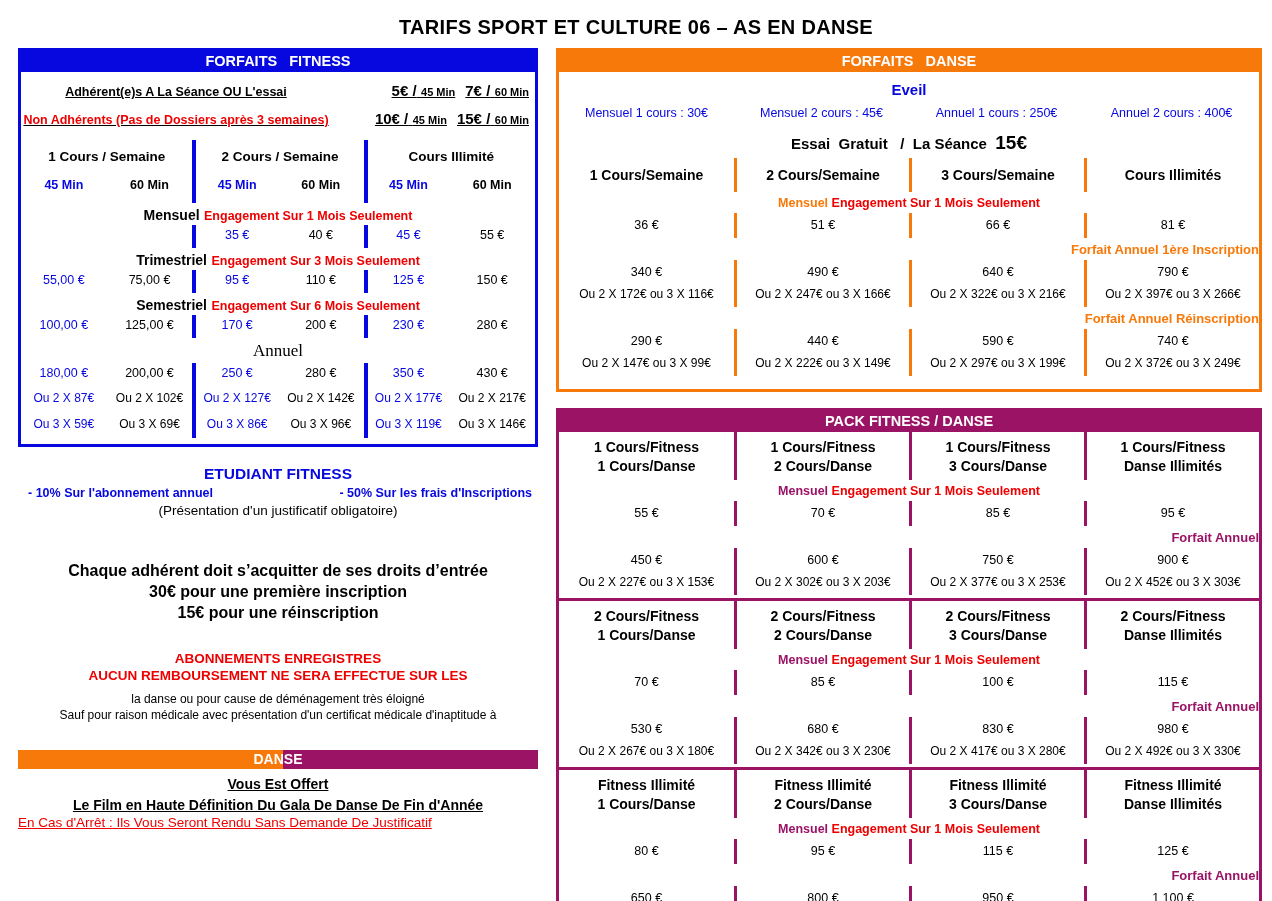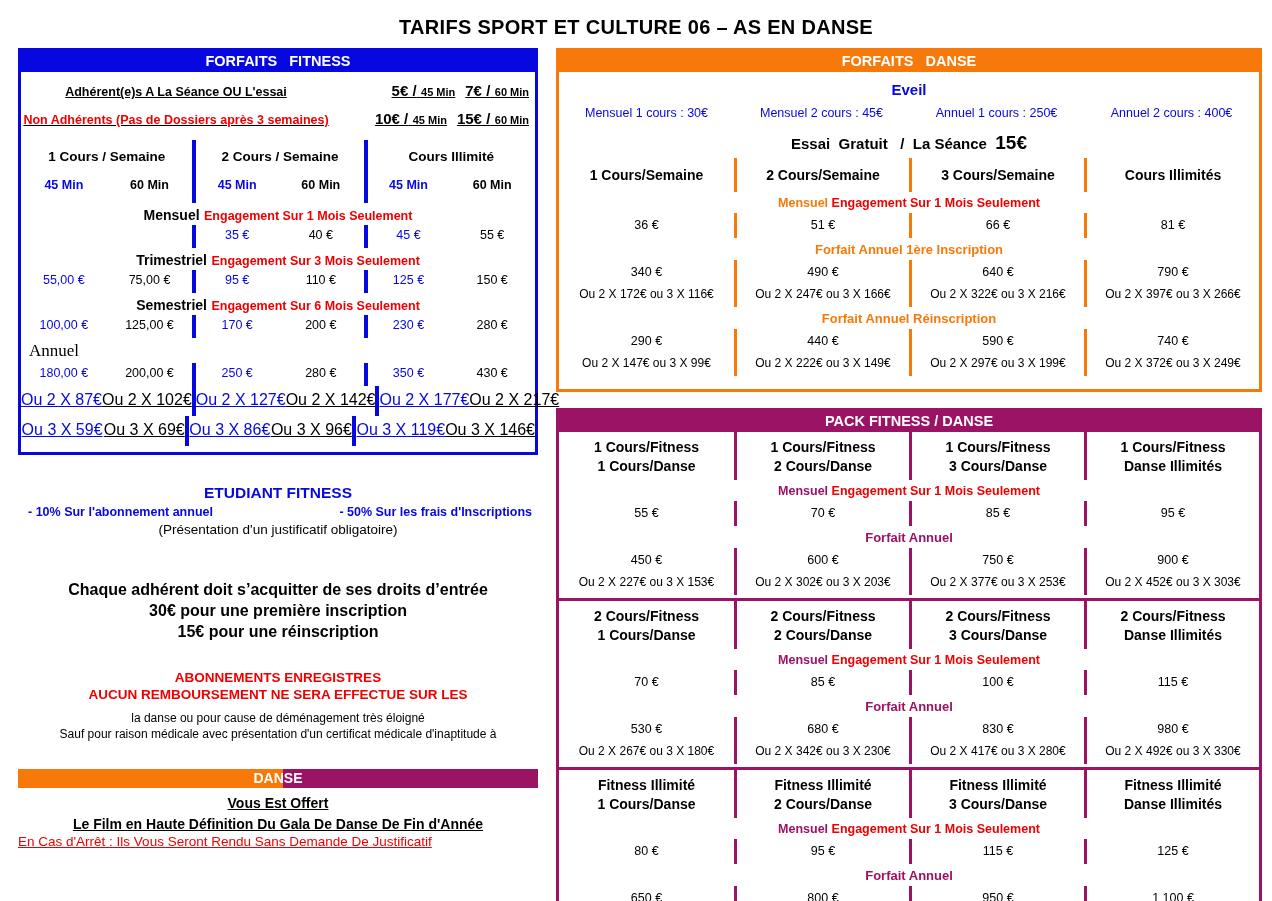--- a/index.html
+++ b/index.html
@@ -46,26 +46,26 @@
   .fit-durations{font-weight:bold;font-size:12.5px;}
   .fit-durations .cell{padding:3px 0 11px;}
   .fit-durations .cell:nth-child(odd),
   .fit-vals .cell:nth-child(odd){color:var(--blue);}
 
   .fit-period{text-align:center;padding:3px 0 1px;white-space:nowrap;}
   .period-label{font-weight:bold;font-size:14px;}
   .period-note{font-weight:bold;font-size:12.5px;color:var(--red);}
   .fit-vals{font-size:12.5px;}
   .fit-vals .cell{padding:3px 0 6px;}
-  .fit-vals.inst .cell{padding:5px 0 7px;font-size:16px;white-space:nowrap;text-decoration:underline;}
-  .annuel-row{padding:3px 8px 2px;}
+  .fit-vals.inst .cell{padding:5px 0 7px;font-size:12px;white-space:nowrap;}
+  .annuel-row{text-align:center;padding:3px 8px 2px;}
   .annuel-lbl{font-family:"Liberation Serif", serif;font-size:17px;}
 
   
-  .etudiant-title{color:var(--blue);text-align:center;font-weight:bold;font-size:15.5px;margin-top:29px;}
+  .etudiant-title{color:var(--blue);text-align:center;font-weight:bold;font-size:15.5px;margin-top:18px;}
   .etudiant-lines{display:flex;justify-content:space-between;padding:3px 6px 0 10px;
     color:var(--blue);font-weight:bold;font-size:12.5px;}
   .justif{text-align:center;font-size:13.5px;margin-top:3px;}
   .droits{text-align:center;font-weight:bold;font-size:16px;margin-top:42px;line-height:21px;}
   .refund{color:var(--red);text-align:center;font-weight:bold;font-size:13.5px;margin-top:27px;line-height:17px;}
   .refund-note{text-align:center;font-size:12px;margin-top:7px;line-height:16px;}
   .danse-bar{margin-top:27px;height:19px;line-height:19px;text-align:center;color:#fff;
     font-weight:bold;font-size:14px;
     background:linear-gradient(90deg,var(--orange) 0 51%,var(--purple) 51%);}
   .film-line{text-align:center;font-weight:bold;font-size:14px;text-decoration:underline;margin-top:5px;}
@@ -78,21 +78,21 @@
   .eveil-row{color:var(--blue);font-size:12.5px;padding:3px 0 4px;}
   .eveil-row .cell{white-space:nowrap;}
   .essai-row{text-align:center;font-weight:bold;font-size:15px;padding:8px 0 4px;white-space:pre;}
   .essai-row .big15{font-size:19px;}
   .dgb .cell:nth-child(n+2){border-left:3px solid var(--orange);}
   .pgb .cell:nth-child(n+2){border-left:3px solid var(--purple);}
   .cols-head{font-weight:bold;font-size:14px;}
   .cols-head .cell{padding:9px 0;}
   .label-row{text-align:center;padding:4px 0 3px;font-size:12.5px;font-weight:bold;white-space:nowrap;}
   .orange-b{color:var(--orange);} .purple-b{color:var(--purple);} .red-b{color:var(--red);}
-  .label-row.big{font-size:13px;}
+  .label-row.big{font-size:13px;text-align:right;}
   .vals4{font-size:12.5px;}
   .vals4 .cell{padding:5px 0 6px;}
   .inst4{font-size:12px;}
   .inst4 .cell{padding:2px 0 6px;white-space:nowrap;}
 
   
   .pack-cols{font-weight:bold;font-size:14px;}
   .pack-cols .cell{padding:6px 0 4px;white-space:pre-line;line-height:19px;}
   .pack-group+.pack-group{border-top:3px solid var(--purple);}
   .pack-group{padding-bottom:3px;}

